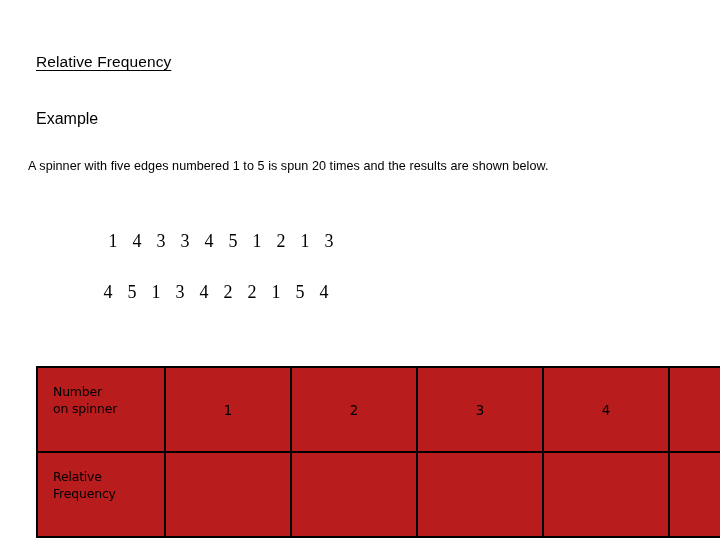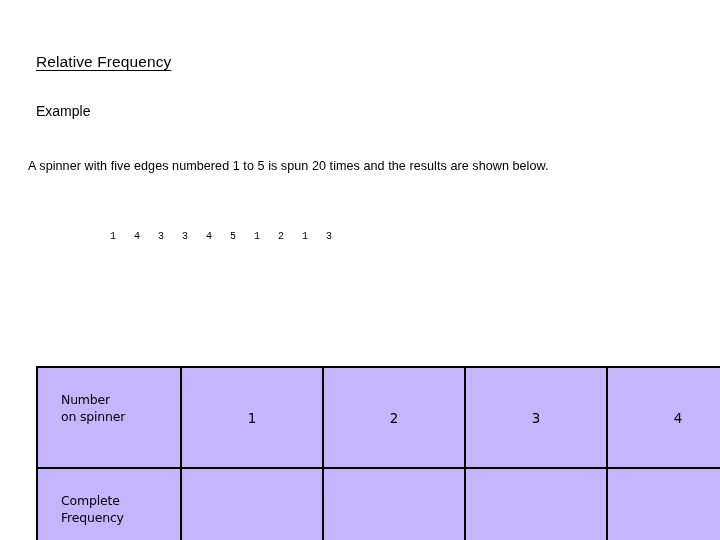--- a/index.html
+++ b/index.html
@@ -35,47 +35,47 @@
     letter-spacing: 0.1px;
     text-decoration: underline;
     text-underline-offset: 3px;
     white-space: nowrap;
   }
 
   
   .subtitle {
     position: absolute;
     left: 36px;
-    top: 104px;
-    font-size: 14px;
+    top: 110px;
+    font-size: 16px;
     font-weight: 400;
     line-height: 1.1;
     white-space: nowrap;
   }
 
   
   .para {
     position: absolute;
     left: 28px;
     top: 147px;
     width: 650px;
     font-size: 12.6px;
     font-weight: 400;
     line-height: 38px;
     letter-spacing: 0.05px;
   }
 
   
   .results-row {
     position: absolute;
-    font-size: 10px;
+    font-size: 18px;
     font-weight: 400;
     line-height: 1;
     white-space: nowrap;
-    font-family: Liberation Mono, monospace;
+    font-family: Liberation Serif, serif;
   }
   .results-row span.num {
     display: inline-block;
     width: 24px;
     text-align: center;
   }
   .results-row-1 { left: 101px; top: 232px; }
   .results-row-2 { left: 96px; top: 283px; }
 
   
@@ -95,23 +95,23 @@
     left: 36px;
     top: 366px;
     width: 653px;
     height: 143px;
     border-collapse: collapse;
     table-layout: fixed;
     background: #ffffff;
   }
   .freq-table td {
     border: 2px solid #000000;
-    padding: 16px;
+    padding: 8px;
     vertical-align: top;
-    background: #c4b5fd;
+    background: #b91c1c;
   }
   .freq-table tr { height: 71px; }
 
   .col-label { width: 110px; }
   .col-num   { width: 108px; }
   .col-num-last { width: 109px; }
 
   .rowlabel {
     display: block;
     padding: 7px 0 0 7px;
@@ -147,20 +147,23 @@
   <div class="title">Relative Frequency</div>
 
   <div class="subtitle">Example</div>
 
   <div class="para">A spinner with five edges numbered 1 to 5 is spun 20 times and the results are shown below.</div>
 
   <div class="results-row results-row-1">
     <span class="num">1</span><span class="num">4</span><span class="num">3</span><span class="num">3</span><span class="num">4</span><span class="num">5</span><span class="num">1</span><span class="num">2</span><span class="num">1</span><span class="num">3</span>
   </div>
 
+  <div class="results-row results-row-2">
+    <span class="num">4</span><span class="num">5</span><span class="num">1</span><span class="num">3</span><span class="num">4</span><span class="num">2</span><span class="num">2</span><span class="num">1</span><span class="num">5</span><span class="num">4</span>
+  </div>
 
 
   <table class="freq-table">
     <tbody>
       <tr>
         <td class="col-label">
           <span class="rowlabel">Number
 on spinner</span>
         </td>
         <td class="col-num">
@@ -174,21 +177,21 @@
         </td>
         <td class="col-num">
           <span class="numcell">4</span>
         </td>
         <td class="col-num-last">
           <span class="numcell">5</span>
         </td>
       </tr>
       <tr>
         <td class="col-label">
-          <span class="rowlabel">Complete
+          <span class="rowlabel">Relative
 Frequency</span>
         </td>
         <td class="col-num">
           <span class="emptycell"></span>
         </td>
         <td class="col-num">
           <span class="emptycell"></span>
         </td>
         <td class="col-num">
           <span class="emptycell"></span>

